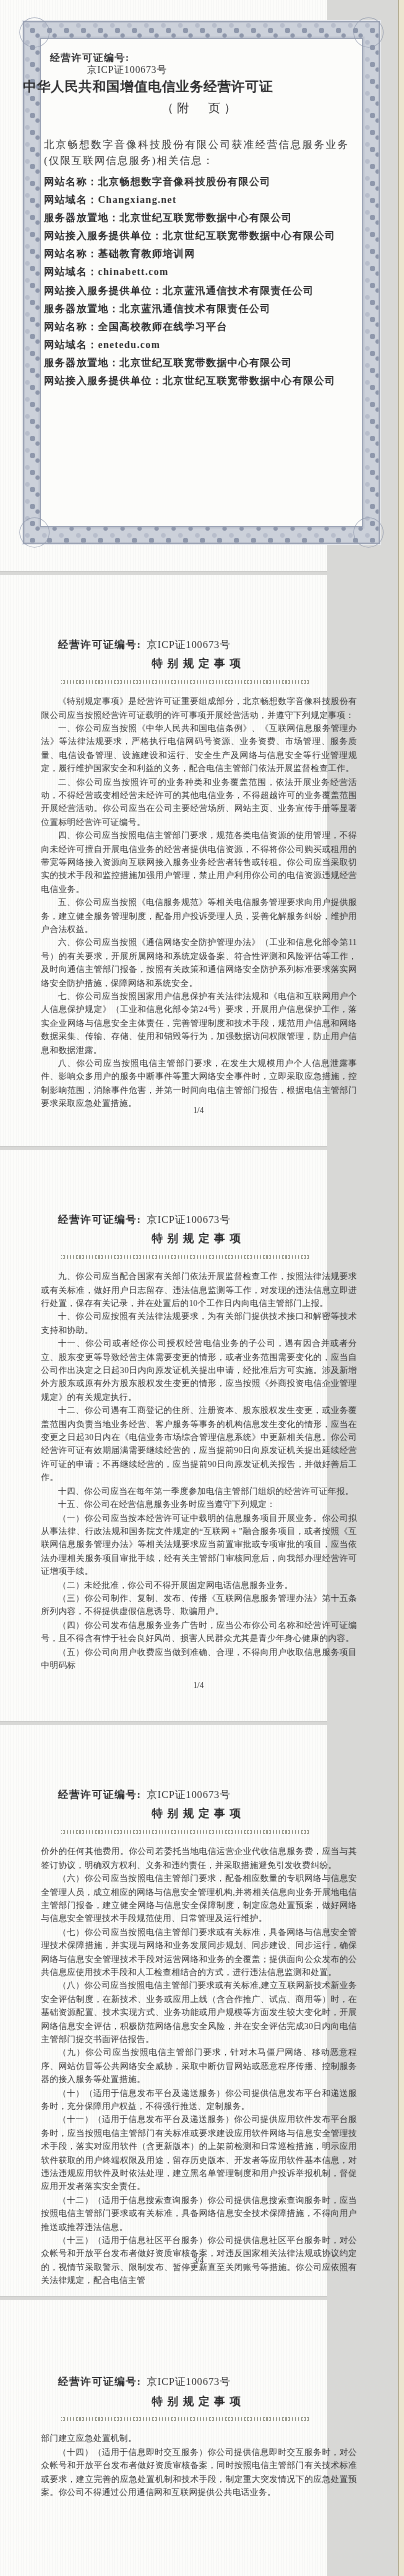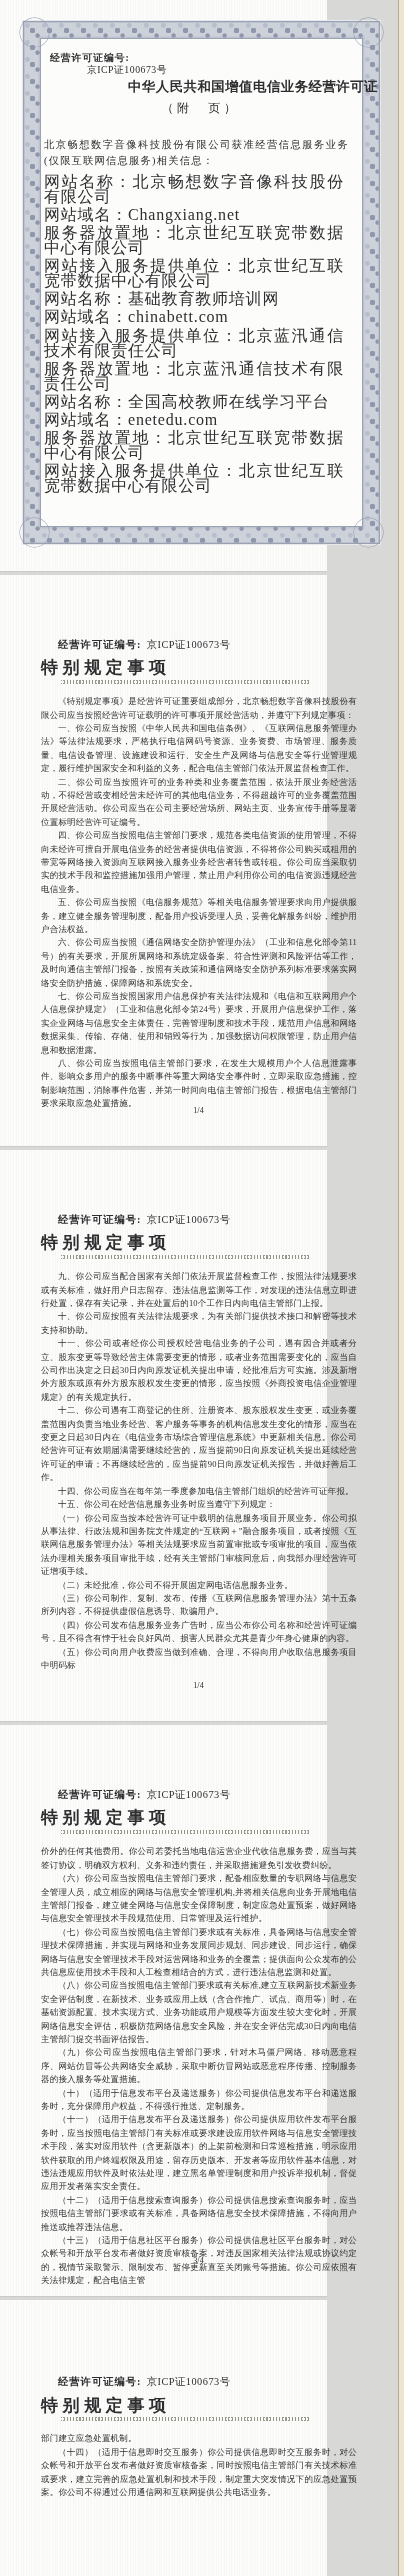--- a/index.html
+++ b/index.html
@@ -43,37 +43,37 @@
       radial-gradient(circle, #7f capital 0, transparent 0),
       radial-gradient(circle, #8790a5 16%, rgba(135,144,165,0) 18%),
       repeating-radial-gradient(circle, #98a1b3 0 1px, #ccd1da 1px 3.1px);
     box-shadow:0 0 0 0.5px #8e97ab;
   }
   .corner.tl{left:-4.1px;top:-4.1px}.corner.tr{right:-4.1px;top:-4.1px}
   .corner.bl{left:-4.1px;bottom:-4.1px}.corner.br{right:-4.1px;bottom:-4.1px}
   .p1-label{position:absolute;left:50px;top:52px;font-size:9.8px;font-weight:bold;letter-spacing:1px;z-index:5;}
   .p1-number{position:absolute;left:87px;top:64px;font-size:9.8px;letter-spacing:0.5px;z-index:5;}
   .p1-title{
-    position:absolute;left:23px;top:78px;width:355px;text-align:right;z-index:5;
+    position:absolute;left:23px;top:78px;width:355px;text-align:left;z-index:5;
     font-size:13.4px;font-weight:bold;letter-spacing:0.5px;
   }
   .p1-subtitle{position:absolute;left:23px;top:100px;width:355px;text-align:center;font-size:12px;font-weight:normal;letter-spacing:3.6px;z-index:5;}
   .p1-intro{
     position:absolute;left:44px;top:137px;width:305px;z-index:5;
     font-size:10.3px;line-height:16px;letter-spacing:1.2px;text-align:justify;
   }
   .p1-entries{position:absolute;left:44px;top:174px;width:300px;z-index:5;}
-  .p1-entries p{margin:0 0 3.1px 0;font-size:16px;line-height:15px;letter-spacing:0.8px;text-align:justify;}
+  .p1-entries p{margin:0 0 3.1px 0;font-size:10px;line-height:15px;letter-spacing:0.8px;text-align:justify;font-weight:bold;}
   
   .sp-hdr{position:absolute;left:58px;top:63px;font-size:10.3px;z-index:5;white-space:nowrap;}
   .sp-hdr .lbl{font-weight:bold;letter-spacing:1px;}
   .sp-hdr .num{margin-left:5.2px;letter-spacing:0.5px;}
   .sp-title{
-    position:absolute;left:41px;top:81px;width:315px;z-index:5;
-    font-size:17px;font-weight:bold;letter-spacing:4.6px;
+    position:absolute;left:41px;top:81px;width:315px;text-align:center;z-index:5;
+    font-size:11px;font-weight:bold;letter-spacing:4.6px;
   }
   .zigzag{
     position:absolute;left:61px;top:105px;width:250px;height:4.1px;z-index:5;opacity:.85;
     background:
       repeating-linear-gradient(102deg, rgba(128,130,114,.95) 0 0.8px, rgba(0,0,0,0) 0.8px 3.1px),
       repeating-linear-gradient(78deg, rgba(128,130,114,.95) 0 0.8px, rgba(0,0,0,0) 0.8px 3.1px);
   }
   .sp-body{
     position:absolute;left:41px;top:120px;width:316px;z-index:5;
     font-size:8.5px;line-height:13.4px;text-align:justify;letter-spacing:0.2px;

